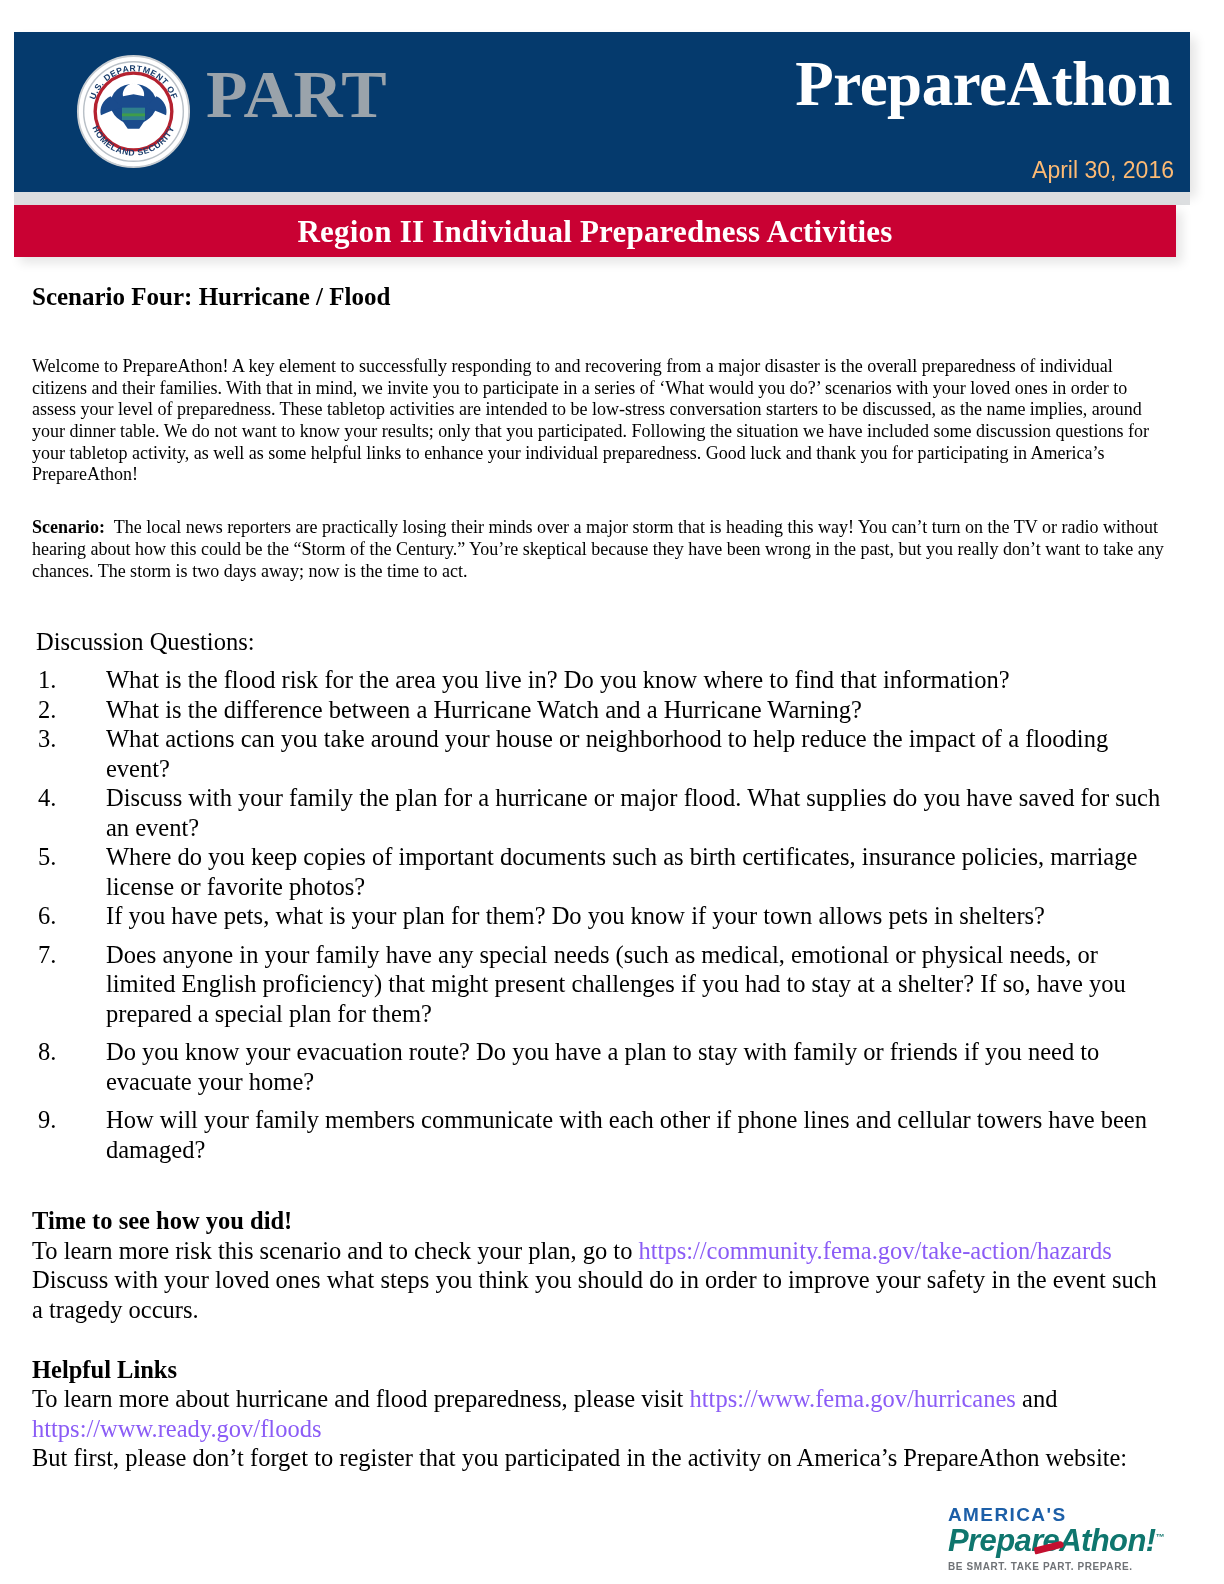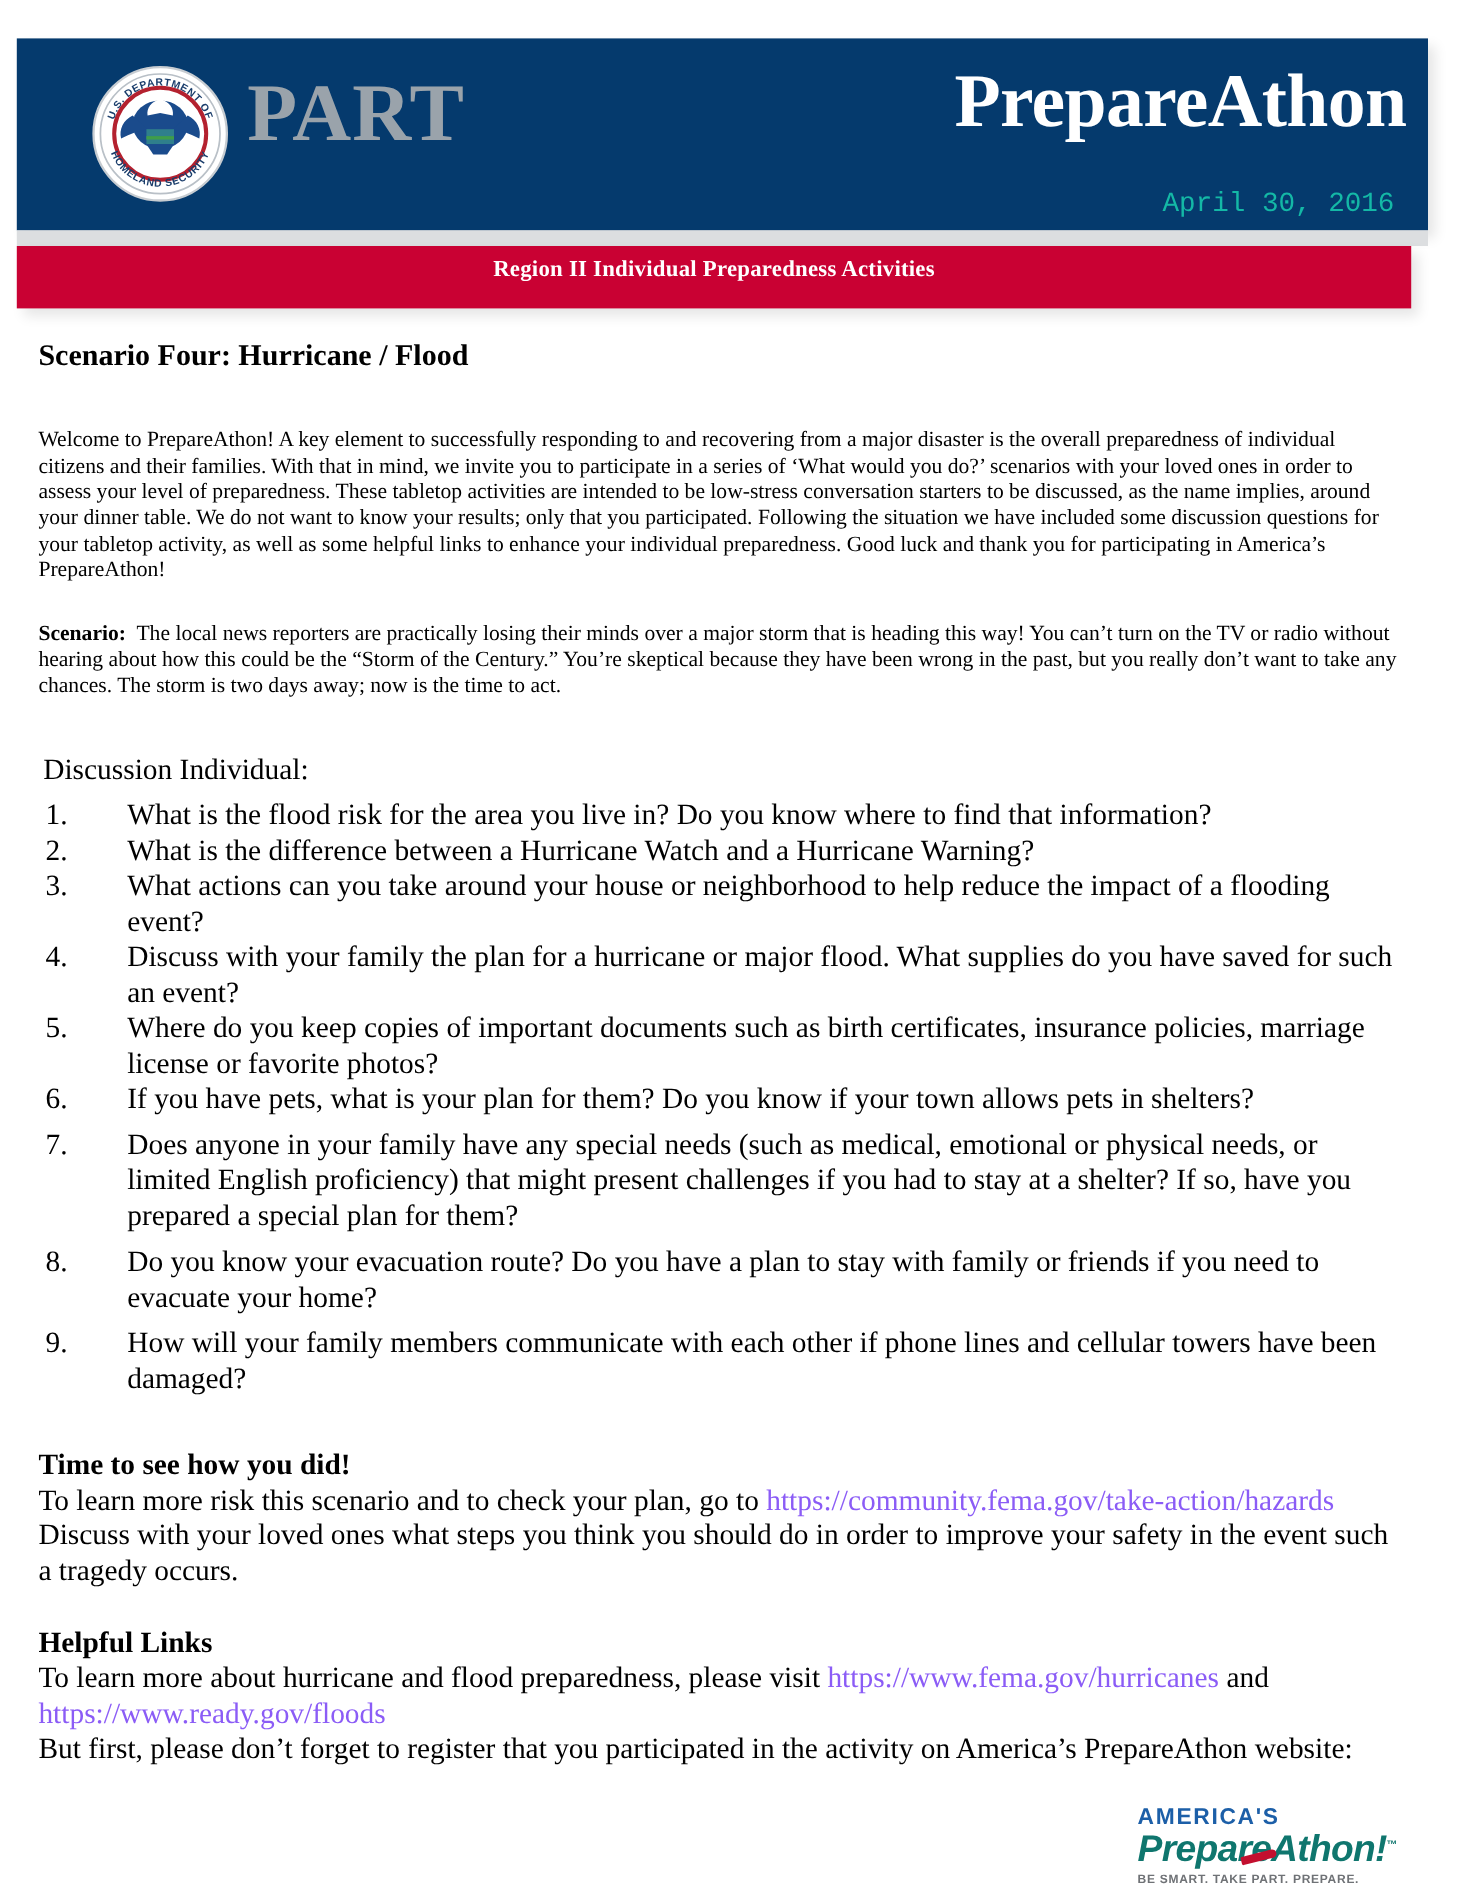--- a/index.html
+++ b/index.html
@@ -63,25 +63,25 @@
     top: 19px;
     font-family: "Liberation Serif", "DejaVu Serif", serif;
     font-size: 63px;
     font-weight: bold;
     color: #ffffff;
     line-height: 1.05;
     letter-spacing: -0.5px;
   }
   .prep-date {
     position: absolute;
-    right: 28px;
+    right: 16px;
     top: 125px;
-    font-family: Liberation Mono, monospace;
+    font-family: Liberation Sans, sans-serif;
     font-size: 23px;
-    color: #14b8a6;
+    color: #fdba74;
   }
 
   .gray-gap {
     position: absolute;
     left: 14px;
     top: 192px;
     width: 1176px;
     height: 13px;
     background: #dcdee0;
   }
@@ -96,21 +96,21 @@
     box-shadow: 6px 6px 10px rgba(0,0,0,0.10);
   }
   .red-band-text {
     position: absolute;
     left: 0;
     right: 0;
     top: 9px;
     text-align: center;
     color: #ffffff;
     font-family: "Liberation Serif", "DejaVu Serif", serif;
-    font-size: 19px;
+    font-size: 31px;
     font-weight: bold;
     letter-spacing: 0.2px;
   }
 
   
   .content {
     position: absolute;
     left: 32px;
     top: 282px;
     width: 1135px;
@@ -282,21 +282,21 @@
   </div>
 
   <div class="content">
 
     <div class="scenario-heading">Scenario Four:  Hurricane / Flood</div>
 
     <p class="para para-welcome">Welcome to PrepareAthon! A key element to successfully responding to and recovering from a major disaster is the overall preparedness of individual citizens and their families. With that in mind, we invite you to participate in a series of ‘What would you do?’ scenarios with your loved ones in order to assess your level of preparedness. These tabletop activities are intended to be low-stress conversation starters to be discussed, as the name implies, around your dinner table. We do not want to know your results; only that you participated. Following the situation we have included some discussion questions for your tabletop activity, as well as some helpful links to enhance your individual preparedness. Good luck and thank you for participating in America’s PrepareAthon!</p>
 
     <p class="para para-scenario"><span class="lbl">Scenario:</span>&nbsp; <span>The local news reporters are practically losing their minds over a major storm that is heading this way! You can’t turn on the TV or radio without hearing about how this could be the “Storm of the Century.” You’re skeptical because they have been wrong in the past, but you really don’t want to take any chances. The storm is two days away; now is the time to act.</span></p>
 
-    <div class="dq-label">Discussion Individual:</div>
+    <div class="dq-label">Discussion Questions:</div>
 
     <ol class="questions">
       <li><span class="num">1.</span><span>What is the flood risk for the area you live in? Do you know where to find that information?</span></li>
       <li><span class="num">2.</span><span>What is the difference between a Hurricane Watch and a Hurricane Warning?</span></li>
       <li><span class="num">3.</span><span>What actions can you take around your house or neighborhood to help reduce the impact of a flooding event?</span></li>
       <li><span class="num">4.</span><span>Discuss with your family the plan for a hurricane or major flood. What supplies do you have saved for such an event?</span></li>
       <li><span class="num">5.</span><span>Where do you keep copies of important documents such as birth certificates, insurance policies, marriage license or favorite photos?</span></li>
       <li><span class="num">6.</span><span>If you have pets, what is your plan for them? Do you know if your town allows pets in shelters?</span></li>
       <li class="spaced"><span class="num">7.</span><span>Does anyone in your family have any special needs (such as medical, emotional or physical needs, or limited English proficiency) that might present challenges if you had to stay at a shelter? If so, have you prepared a special plan for them?</span></li>
       <li class="spaced"><span class="num">8.</span><span>Do you know your evacuation route? Do you have a plan to stay with family or friends if you need to evacuate your home?</span></li>

